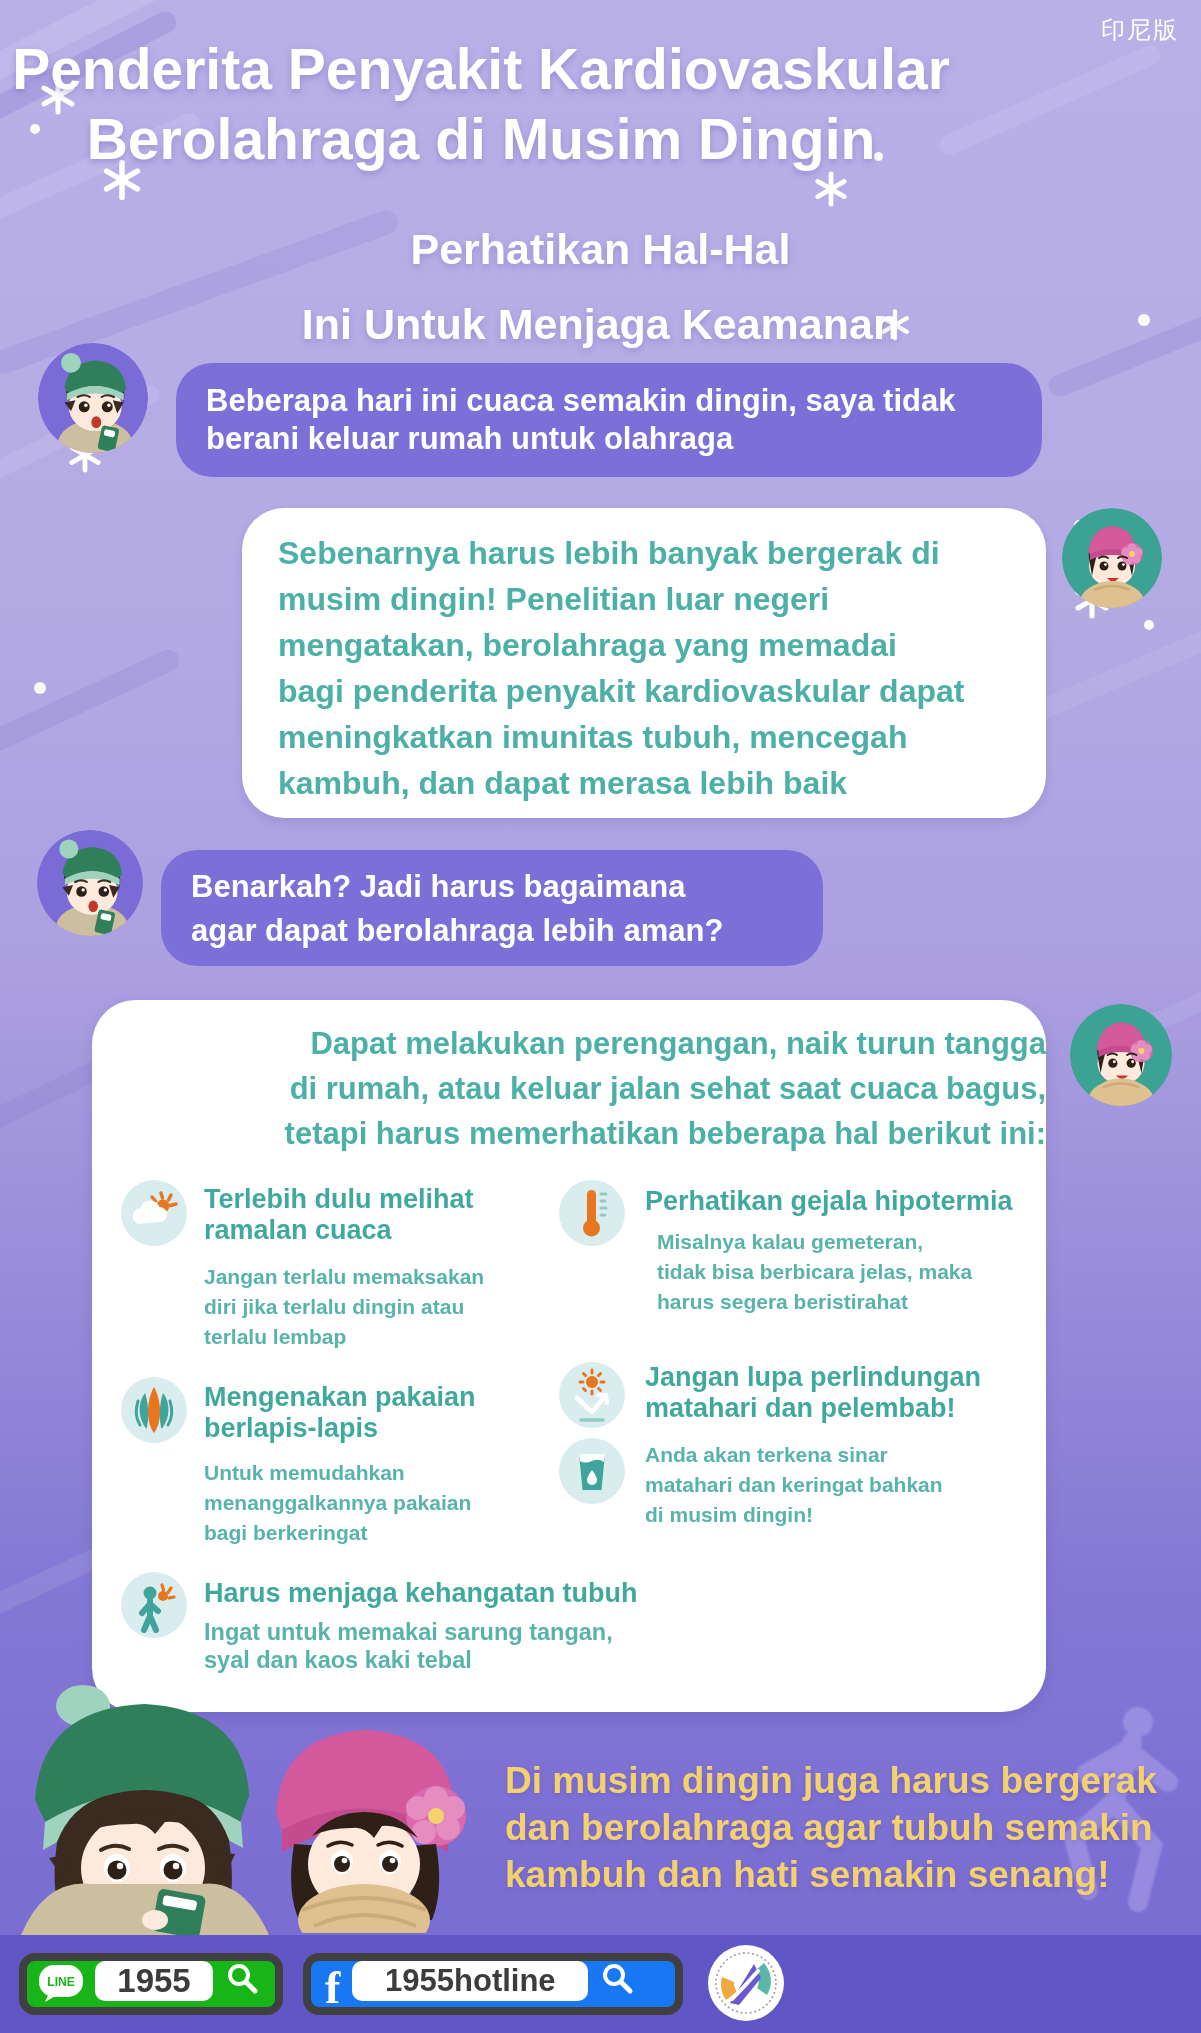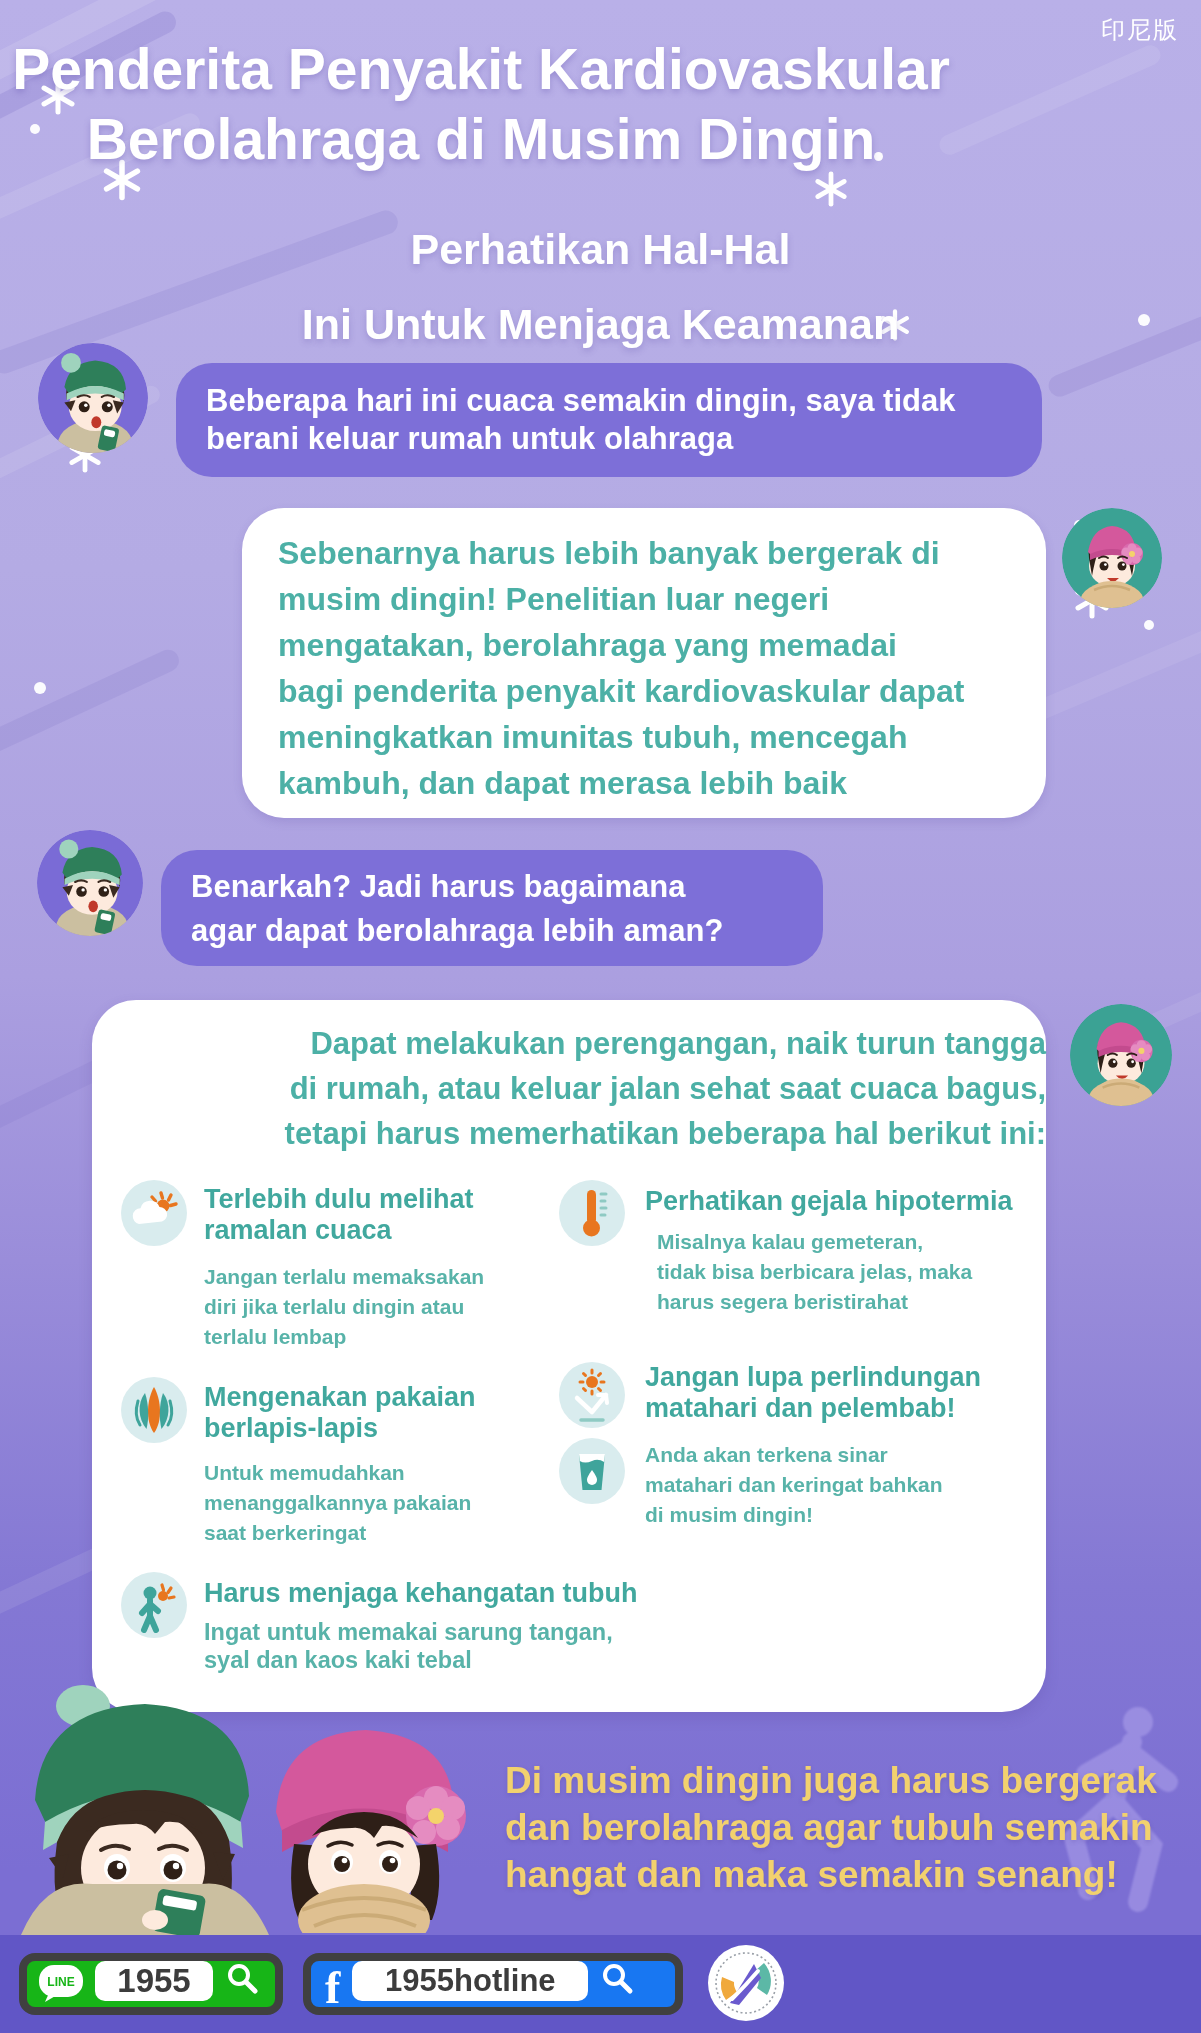--- a/index.html
+++ b/index.html
@@ -266,21 +266,21 @@
         <path d="M49,24 C52,34 51,42 47,48" stroke="#3fa49b" stroke-width="3" fill="none" stroke-linecap="round"></path>
       </svg>
     </div>
     <div class="tip-title" style="left:112px;top:382px;">
       <span style="display:block">Mengenakan pakaian</span>
       <span style="display:block">berlapis-lapis</span>
     </div>
     <div class="tip-desc" style="left:112px;top:458px;">
       <span style="display:block">Untuk memudahkan</span>
       <span style="display:block">menanggalkannya pakaian</span>
-      <span style="display:block">saat berkeringat</span>
+      <span style="display:block">bagi berkeringat</span>
     </div>
 
     <div class="tip-icon" style="left:29px;top:572px;">
       <svg width="66" height="66" viewBox="0 0 66 66">
         <g stroke="#e8761f" stroke-width="3.2" stroke-linecap="round">
           <line x1="41" y1="13" x2="42.5" y2="18"></line>
             <line x1="50" y1="16" x2="47" y2="20.5"></line>
           <line x1="53" y1="25" x2="48" y2="26"></line>
         </g>
         <circle cx="42" cy="24" r="5" fill="#e8761f"></circle>
@@ -428,21 +428,21 @@
     <path d="M108,196 Q124,212 140,196 Z" fill="#c0392b"></path>
     <path d="M106,199 Q124,206 142,199 L140,196 L108,196 Z" fill="#fff"></path>
     <ellipse cx="124" cy="226" rx="66" ry="36" fill="#dfc091"></ellipse>
     <path d="M62,216 Q124,192 186,216" stroke="#cbab77" stroke-width="4" fill="none"></path>
     <path d="M74,232 Q124,210 176,232" stroke="#cbab77" stroke-width="4" fill="none"></path>
   </svg>
 
   <div class="outro">
     <span style="display:block">Di musim dingin juga harus bergerak</span>
     <span style="display:block">dan berolahraga agar tubuh semakin</span>
-    <span style="display:block">hangat dan maka semakin senang!</span>
+    <span style="display:block">kambuh dan hati semakin senang!</span>
   </div>
 
   <div class="footer">
     <div class="chan-btn line-btn">
       <svg style="margin-left:10px;" width="48" height="44" viewBox="0 0 48 44">
         <rect x="2" y="4" width="44" height="32" rx="15" fill="#fff"></rect>
         <path d="M12,32 L8,41 L20,34 Z" fill="#fff"></path>
         <text x="24" y="25" text-anchor="middle" font-family="Liberation Sans, sans-serif" font-weight="bold" font-size="12" fill="#17b517">LINE</text>
       </svg>
       <div class="chan-field" style="width:118px;margin-left:10px;">

